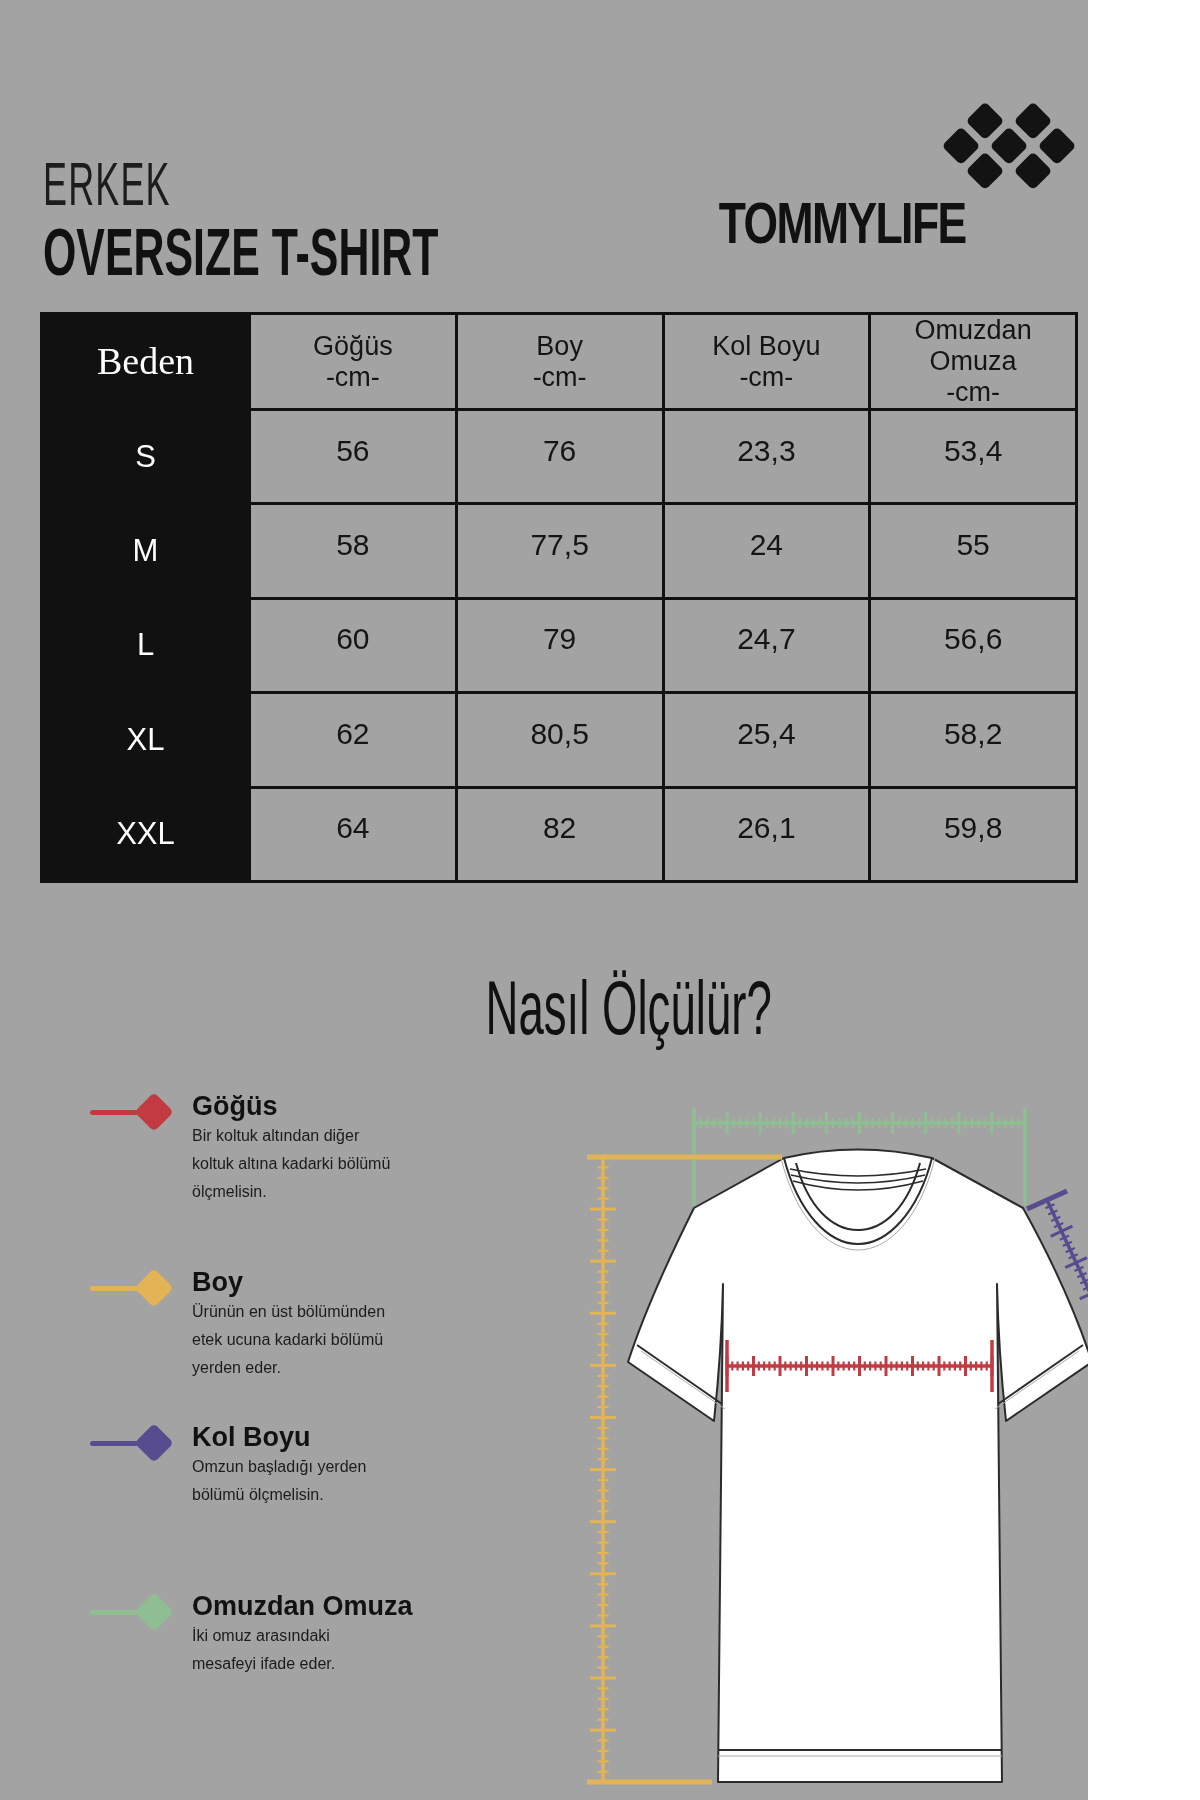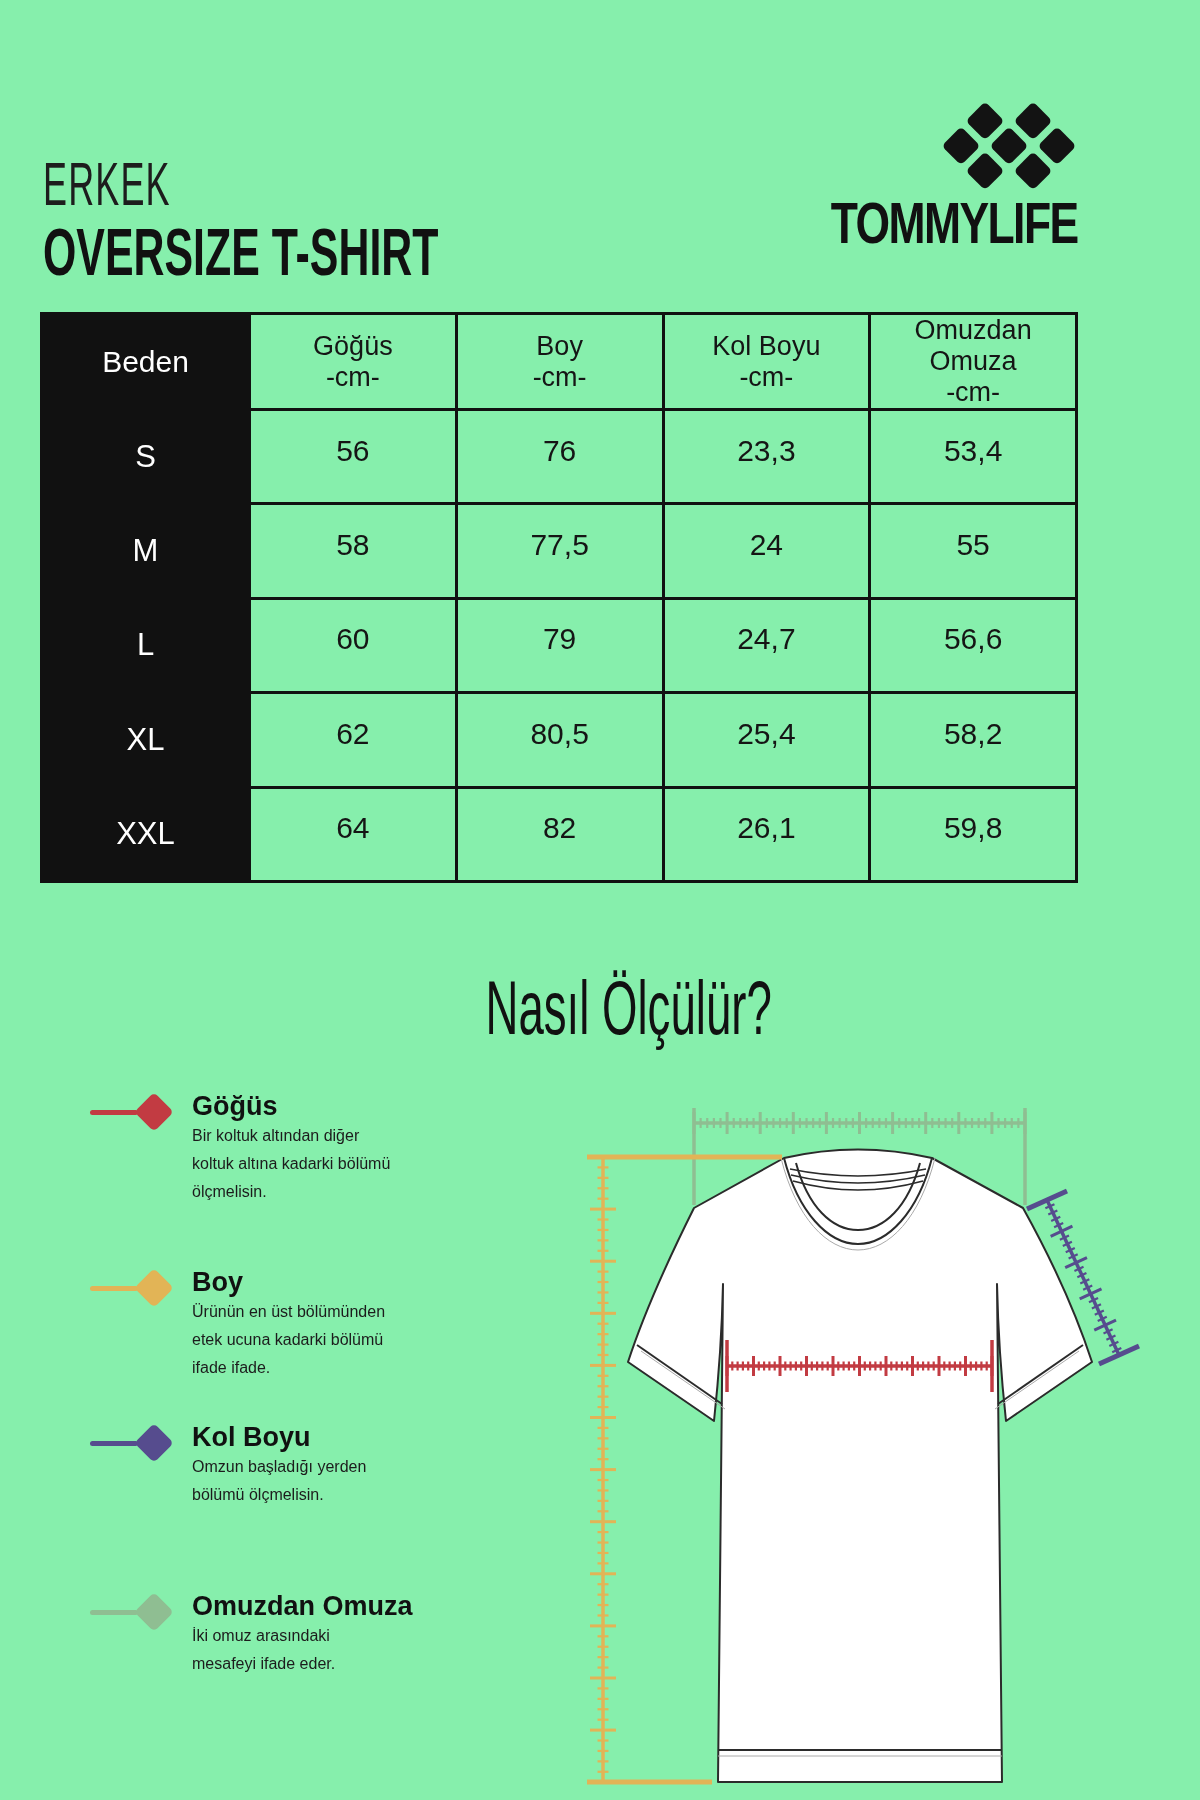--- a/index.html
+++ b/index.html
@@ -1,36 +1,36 @@
 <!DOCTYPE html>
 <html><head>
 <meta charset="utf-8">
 <style>
   html,body{margin:0;padding:0;background:#fff;}
-  .canvas{position:relative;width:1200px;height:1800px;background:#86efac;overflow:hidden;
+  .canvas{position:relative;width:1088px;height:1800px;background:#a3a3a3;overflow:hidden;
           font-family:"Liberation Sans",sans-serif;color:#151515;}
 
   
   .h-category{position:absolute;left:43px;top:148px;font-size:62px;font-weight:400;
     letter-spacing:2px;color:#1d1d1d;transform:scaleX(.58);transform-origin:left top;white-space:nowrap;}
   .h-product{position:absolute;left:43px;top:213px;font-size:67px;font-weight:700;
     letter-spacing:0;color:#111;transform:scaleX(.64);transform-origin:left top;white-space:nowrap;}
   .brand-word{position:absolute;right:122px;top:190px;font-size:57px;font-weight:700;
     letter-spacing:-2px;color:#111;transform:scaleX(.78);transform-origin:right top;white-space:nowrap;}
   .brand-logo{position:absolute;left:930px;top:95px;width:160px;height:100px;}
 
   
   .size-table{position:absolute;left:40px;top:312px;width:1038px;height:571px;
     border-collapse:collapse;table-layout:fixed;}
   .size-table td,.size-table th{border:3px solid #111;text-align:center;vertical-align:middle;
     font-weight:400;padding:0;}
   .size-table .col-beden{width:205px;}
   .size-table .head-row{height:88px;}
   .size-table th{font-size:27px;line-height:31px;}
-  .size-table .corner{background:#111;color:#fff;font-size:30px;}
+  .size-table .corner{background:#111;color:#fff;font-size:38px;font-family:Liberation Serif, serif;}
   .size-table .size-cell{background:#111;color:#fff;font-size:31px;}
   .size-table .val-cell{font-size:30px;padding-bottom:12px;}
   .th-line:empty{display:none;}
   .th-line{display:block;}
 
   
   .how-title{position:absolute;left:0;top:964px;width:1180px;text-align:center;
     font-size:76px;font-weight:400;color:#111;padding-left:39px;}
   .how-title span{display:inline-block;transform:scaleX(.60);transform-origin:center top;white-space:nowrap;}
 
@@ -149,21 +149,21 @@
 
   <div class="legend-item" style="top: 1264px; --c: #E2B456;">
     <div class="legend-icon">
       <div class="mline"></div>
         <div class="mdiamond"></div>
     </div>
     <div class="legend-text">
       <div class="legend-title">Boy</div>
       <div class="desc-line">Ürünün en üst bölümünden</div>
       <div class="desc-line">etek ucuna kadarki bölümü</div>
-      <div class="desc-line">ifade ifade.</div>
+      <div class="desc-line">yerden eder.</div>
     </div>
   </div>
 
   <div class="legend-item" style="top: 1419px; --c: #564C8E;">
     <div class="legend-icon">
       <div class="mline"></div>
         <div class="mdiamond"></div>
     </div>
     <div class="legend-text">
       <div class="legend-title">Kol Boyu</div>

